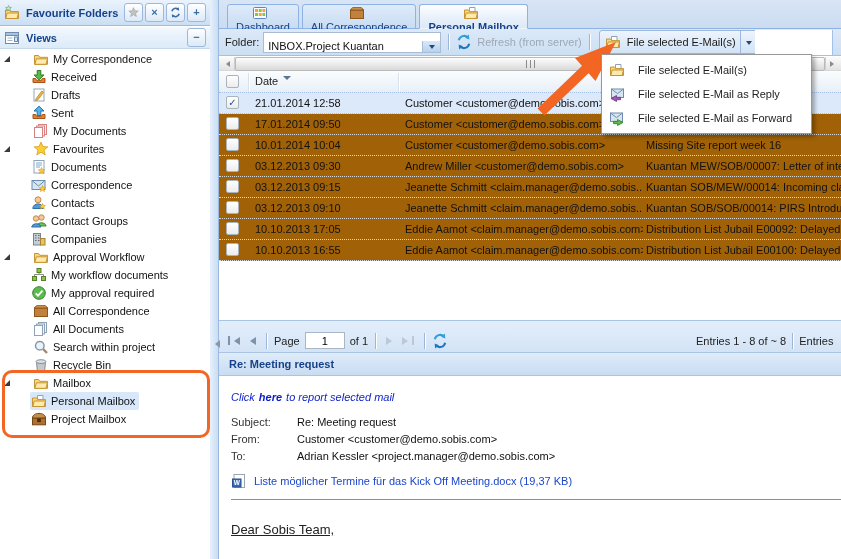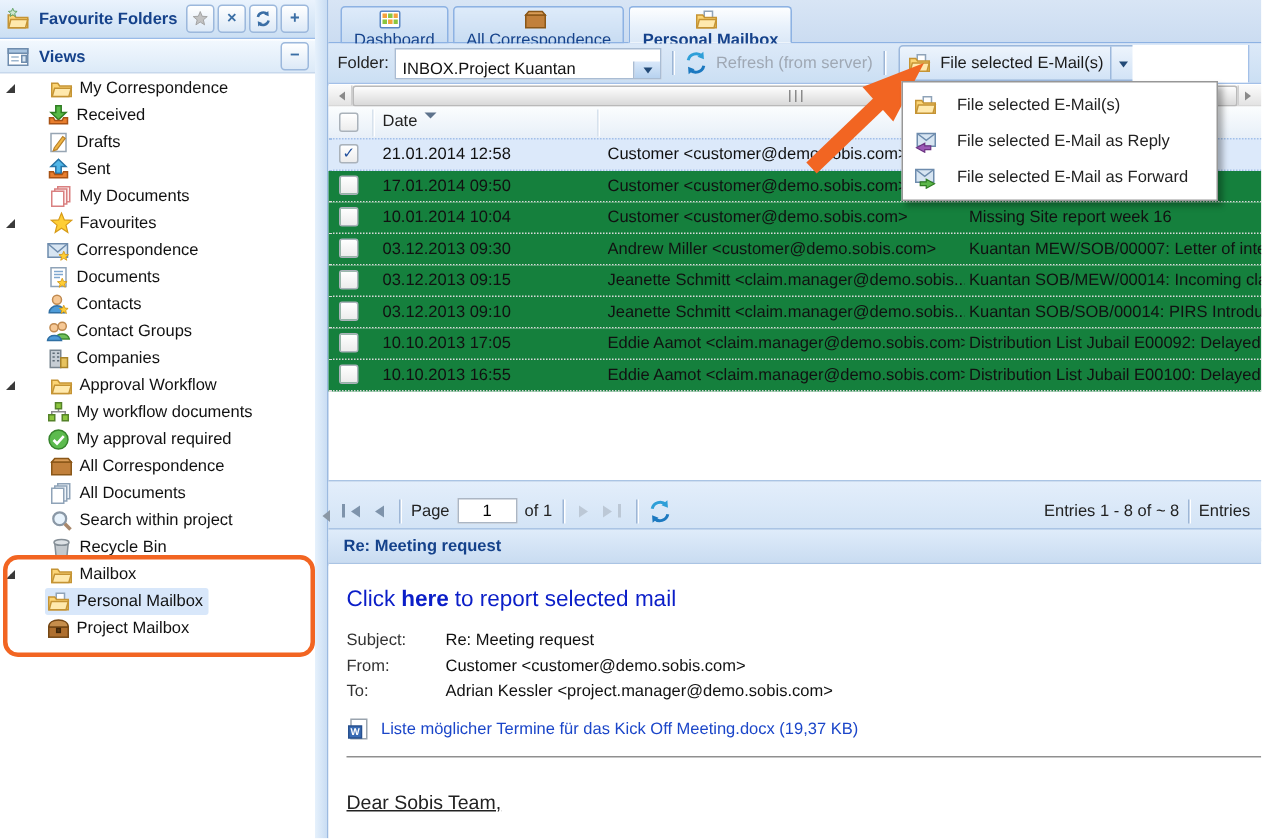--- a/index.html
+++ b/index.html
@@ -80,21 +80,21 @@
             background:linear-gradient(#FDFDFD,#D9D9D9);display:flex;align-items:center;justify-content:center;}
   #hs-thumb i{width:1px;height:8px;background:#8A8A8A;display:block;margin:0 1.5px;}
 
   #ghdr{position:absolute;left:0;top:71px;width:622px;height:22px;box-sizing:border-box;
         background:linear-gradient(#FBFDFE,#E7EFF8);border-bottom:1px solid #C5D2DF;}
   .gh-cell{position:absolute;top:0;line-height:21px;color:#222;white-space:nowrap;}
   .gh-sep{position:absolute;top:2px;height:18px;width:1px;background:#D7E2ED;box-shadow:1px 0 0 #FFFFFF;}
   .sort-tri{display:inline-block;width:0;height:0;border:4px solid transparent;border-top:4px solid #5E738C;
             margin-left:5px;vertical-align:1px;}
   #rows{position:absolute;left:0;top:93px;width:622px;}
-  .grow{height:21px;position:relative;border-bottom:1px dotted #D9D9D9;box-sizing:border-box;background:#15803d;}
+  .grow{height:21px;position:relative;border-bottom:1px dotted #D9D9D9;box-sizing:border-box;background:#a16207;}
   .grow.sel{background:#DCE9FA;border-top:1px dotted #A3C0E8;border-bottom:1px dotted #A3C0E8;height:22px;margin-top:-1px;}
   .gcell{position:absolute;top:0;line-height:20px;white-space:nowrap;overflow:hidden;color:#111;}
   .c-date{left:36px;width:145px;} .c-from{left:186px;width:238px;} .c-subj{left:427px;width:195px;}
   .cb{width:13px;height:13px;border:1px solid #AAB2BA;border-radius:2px;background:linear-gradient(#FFFFFF,#ECECEC);
       display:flex;align-items:center;justify-content:center;font-size:10px;font-weight:bold;color:#1F4E9C;box-sizing:border-box;}
   .c-cb{position:absolute;left:7px;top:3px;}
   .gh-cb{position:absolute;left:7px;top:4px;}
 
   
   #paging{position:absolute;left:0;top:320px;width:622px;height:41px;box-sizing:border-box;
@@ -109,21 +109,21 @@
               font-family:"Liberation Sans","DejaVu Sans",sans-serif;font-size:11px;padding:0;}
   .pg-right{position:absolute;left:477px;top:0;height:100%;display:flex;align-items:center;white-space:nowrap;}
   .pg-right .tb-sep{margin:0 6px;}
 
   
   #pv-hdr{position:absolute;left:0;top:352px;width:622px;height:24px;box-sizing:border-box;
           background:linear-gradient(#DFECFA,#C9DCF1);border-top:1px solid #AAC4E4;border-bottom:1px solid #AAC4E4;
           display:flex;align-items:center;padding-left:10px;font-weight:bold;color:#15428B;}
   #pv-body{position:absolute;left:0;top:377px;width:622px;height:182px;background:#fff;box-sizing:border-box;
            padding:14px 0 0 12px;overflow:hidden;}
-  .report-line{color:#0B1EC8;font-size:15px;margin-bottom:11px;}
+  .report-line{color:#0B1EC8;font-size:11px;margin-bottom:11px;font-style:italic;}
   .report-line b{margin:0 4px;}
   .pv-field{display:flex;line-height:17px;}
   .pv-flabel{width:66px;color:#333;flex:none;}
   .pv-fvalue{color:#111;white-space:nowrap;}
   #attach-line{display:flex;align-items:center;margin-top:8px;}
   #attach-line .ic{margin-right:7px;}
   #attach-link{color:#1B46C9;white-space:nowrap;}
   #pv-hr{border:none;border-top:1px solid #8F8F8F;margin:10px 0 0 0;width:100%;}
   .mail-body-line{font-size:13px;color:#222;}
   #body-line-1{margin-top:22px;text-decoration:underline;} #body-line-2{margin-top:20px;}
@@ -251,38 +251,38 @@
                 <path d="M8 1l1.9 4.6 4.9.3-3.8 3.2 1.2 4.8L8 11.2l-4.2 2.7L5 9.1 1.2 5.9l4.9-.3z" fill="#FECE35" stroke="#D79B17" stroke-width="0.8"></path>
               </svg>
             </span>
             <span class="tlabel">Favourites</span>
           </span>
         </div>
         <div class="titem child">
           <span class="tinner">
             <span class="ic">
               <svg width="16" height="16" viewBox="0 0 16 16">
+                <rect x="3" y="1.5" width="10" height="12.5" fill="#fff" stroke="#8FA3B8"></rect>
+                <path d="M5 4h6M5 6h6M5 8h4" stroke="#7FA7CF" fill="none"></path>
+                <path d="M10.5 8.5l.9 2.1 2.3.2-1.8 1.5.6 2.2-2-1.3-2 1.3.6-2.2-1.8-1.5 2.3-.2z" fill="#FECE35" stroke="#D79B17" stroke-width="0.6"></path>
+              </svg>
+            </span>
+            <span class="tlabel">Documents</span>
+          </span>
+        </div>
+        <div class="titem child">
+          <span class="tinner">
+            <span class="ic">
+              <svg width="16" height="16" viewBox="0 0 16 16">
                 <rect x="1" y="3.5" width="13" height="9" fill="#D7E5F2" stroke="#6E8CAD"></rect>
                 <path d="M1 3.5L7.5 9 14 3.5" fill="none" stroke="#6E8CAD"></path>
                 <path d="M11.5 8.5l.9 2.1 2.3.2-1.8 1.5.6 2.2-2-1.3-2 1.3.6-2.2-1.8-1.5 2.3-.2z" fill="#FECE35" stroke="#D79B17" stroke-width="0.6"></path>
               </svg>
             </span>
             <span class="tlabel">Correspondence</span>
-          </span>
-        </div>
-        <div class="titem child">
-          <span class="tinner">
-            <span class="ic">
-              <svg width="16" height="16" viewBox="0 0 16 16">
-                <rect x="3" y="1.5" width="10" height="12.5" fill="#fff" stroke="#8FA3B8"></rect>
-                <path d="M5 4h6M5 6h6M5 8h4" stroke="#7FA7CF" fill="none"></path>
-                <path d="M10.5 8.5l.9 2.1 2.3.2-1.8 1.5.6 2.2-2-1.3-2 1.3.6-2.2-1.8-1.5 2.3-.2z" fill="#FECE35" stroke="#D79B17" stroke-width="0.6"></path>
-              </svg>
-            </span>
-            <span class="tlabel">Documents</span>
           </span>
         </div>
         <div class="titem child">
           <span class="tinner">
             <span class="ic">
               <svg width="16" height="16" viewBox="0 0 16 16">
                 <circle cx="7" cy="4.8" r="3" fill="#F6C895" stroke="#C08A50"></circle>
                 <path d="M1.8 13.5a5.2 4.6 0 0 1 10.4 0z" fill="#4D9BD8" stroke="#2F6FA3"></path>
                 <path d="M11.5 8.5l.8 1.9 2.1.2-1.6 1.4.5 2-1.8-1.2-1.8 1.2.5-2-1.6-1.4 2.1-.2z" fill="#FECE35" stroke="#D79B17" stroke-width="0.6"></path>
               </svg>

